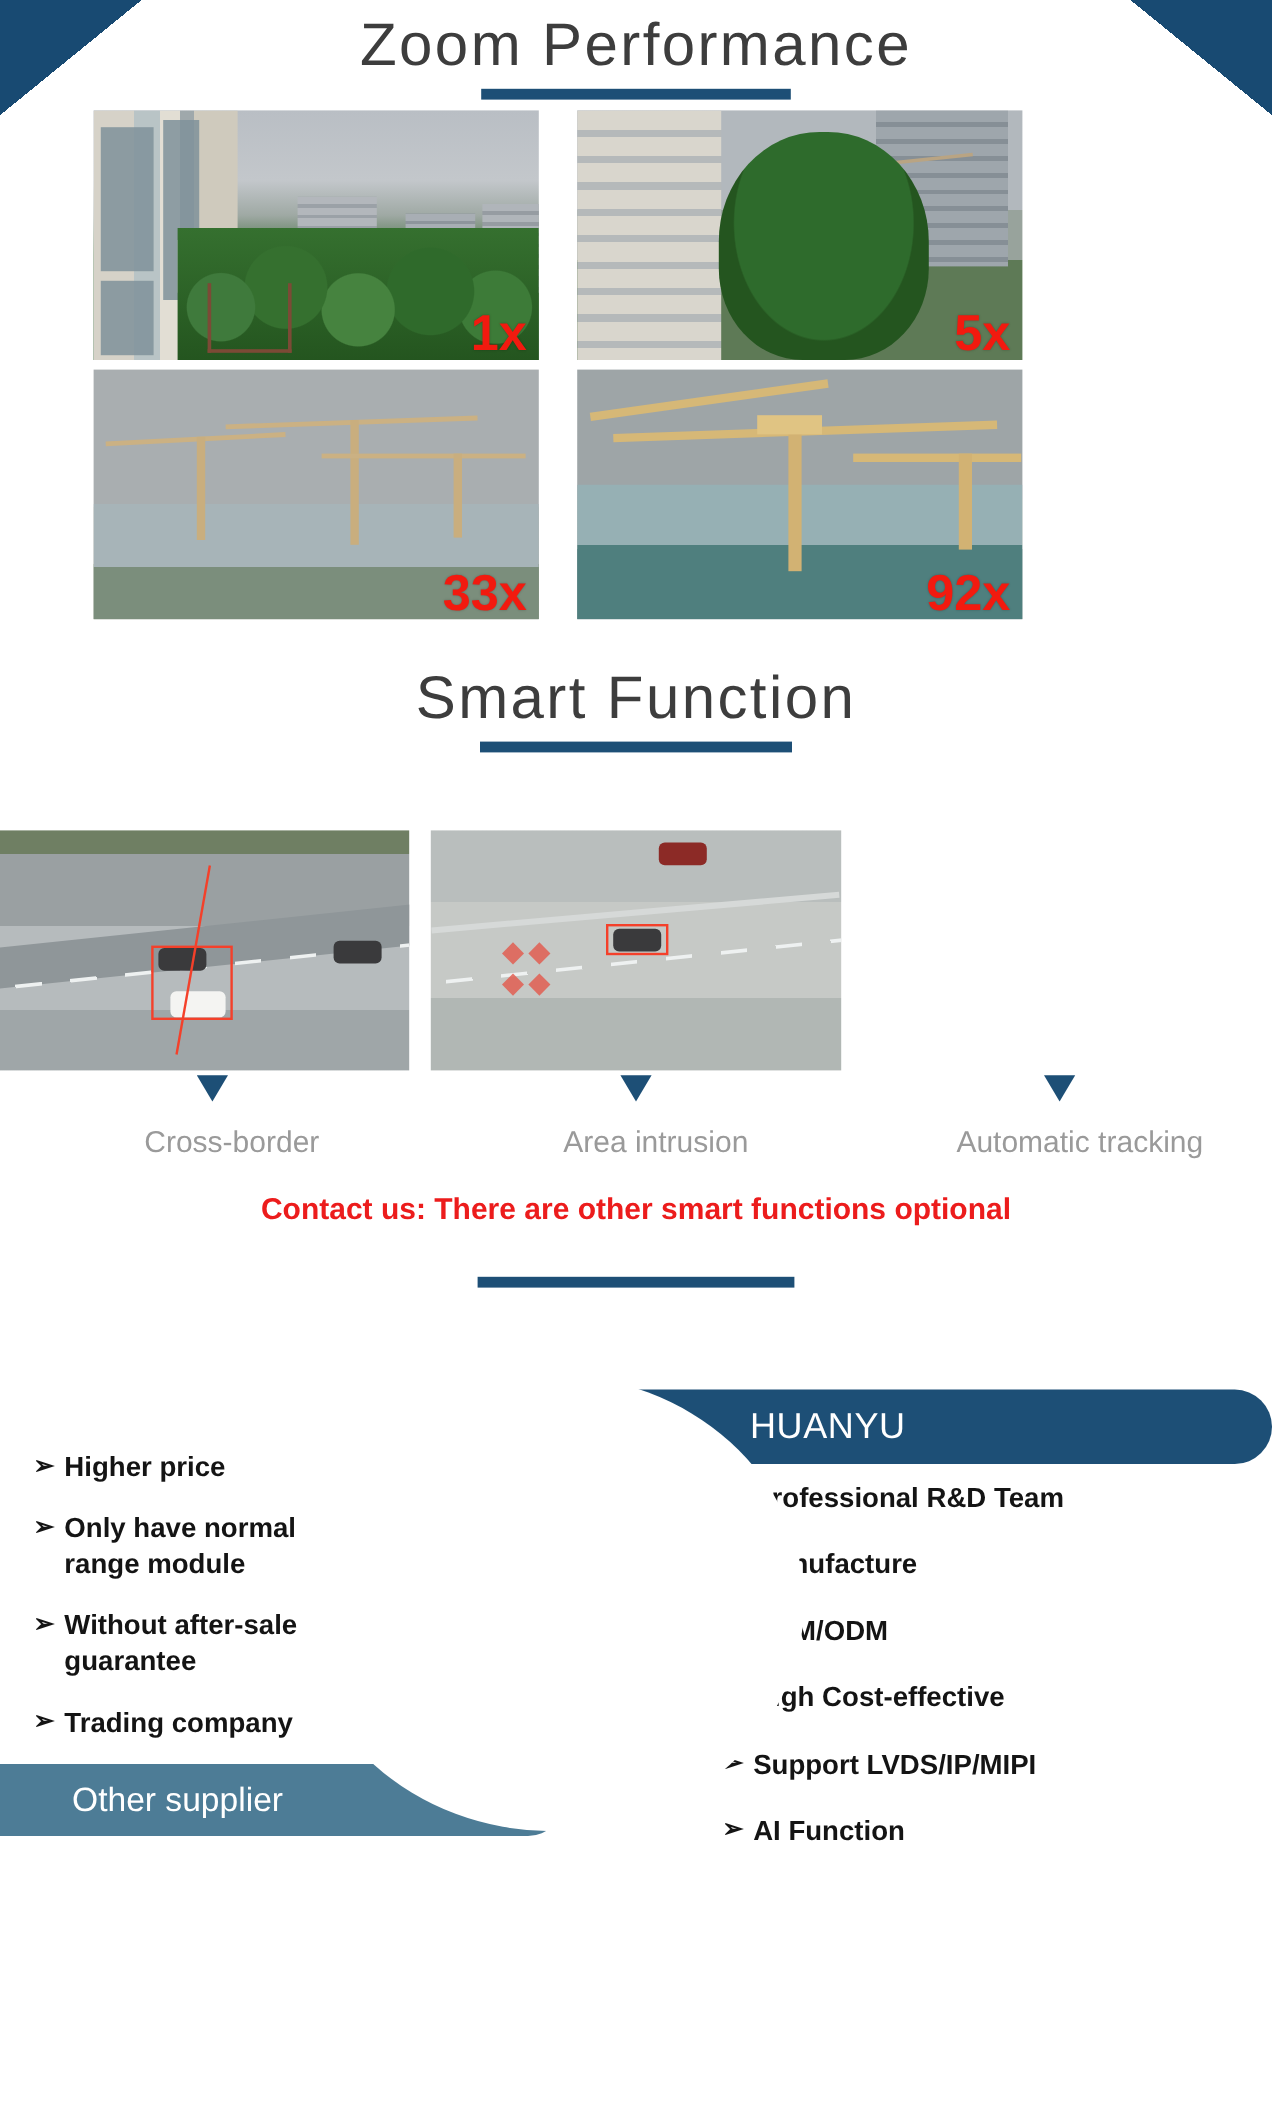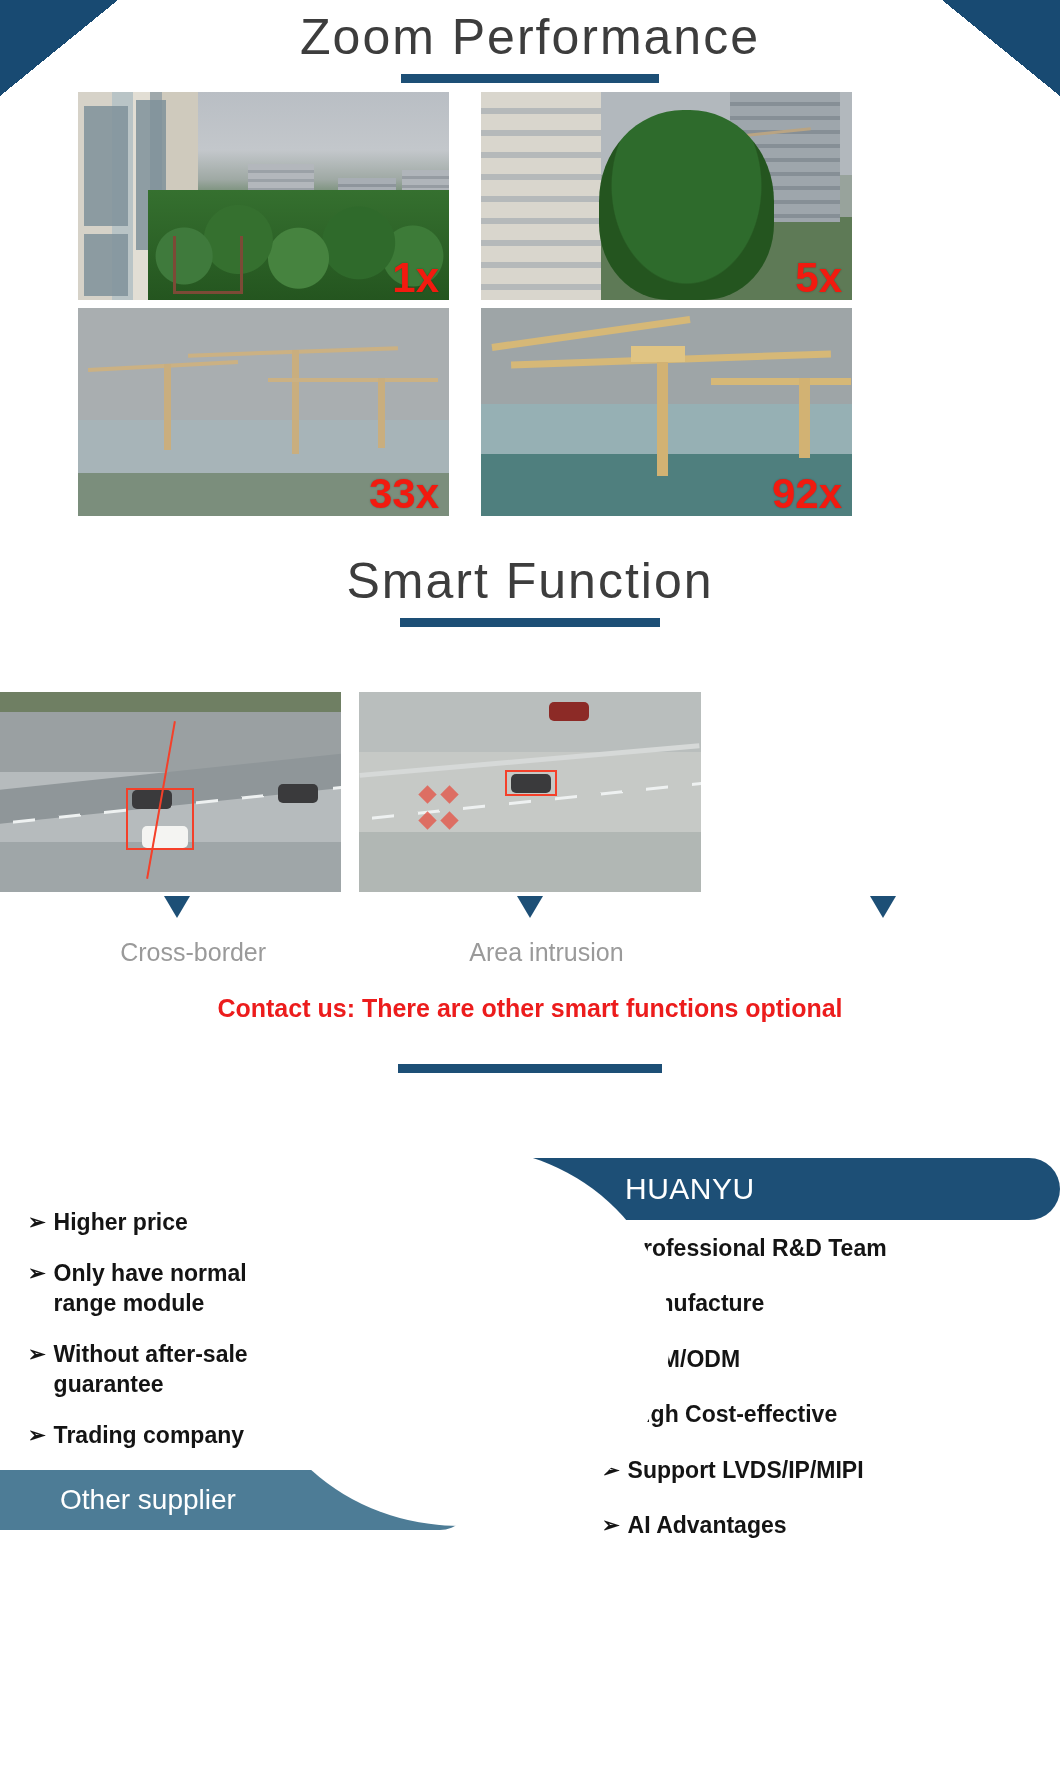--- a/index.html
+++ b/index.html
@@ -328,20 +328,21 @@
 
   <div class="sf-arrows">
     <div class="arrow-down"></div>
     <div class="arrow-down"></div>
     <div class="arrow-down"></div>
   </div>
 
   <div class="sf-labels">
     <div class="sf-label">Cross-border</div>
     <div class="sf-label">Area intrusion</div>
+    <div class="sf-label">Automatic tracking</div>
   </div>
 
   <div class="contact-line">Contact us: There are other smart functions optional</div>
 
   <div class="adv-title-wrap">
     <div class="title-rule" style="width:264px;"></div>
   </div>
 
   <div class="adv-panel">
 
@@ -400,19 +401,19 @@
       <div class="bullet">
         <span class="bullet-mark">➢</span>
         <span>High Cost-effective</span>
       </div>
       <div class="bullet">
         <span class="bullet-mark">➢</span>
         <span>Support LVDS/IP/MIPI</span>
       </div>
       <div class="bullet">
         <span class="bullet-mark">➢</span>
-        <span>AI Advantages</span>
+        <span>AI Function</span>
       </div>
     </div>
 
   </div>
 
 </div>
 
 </body></html>

